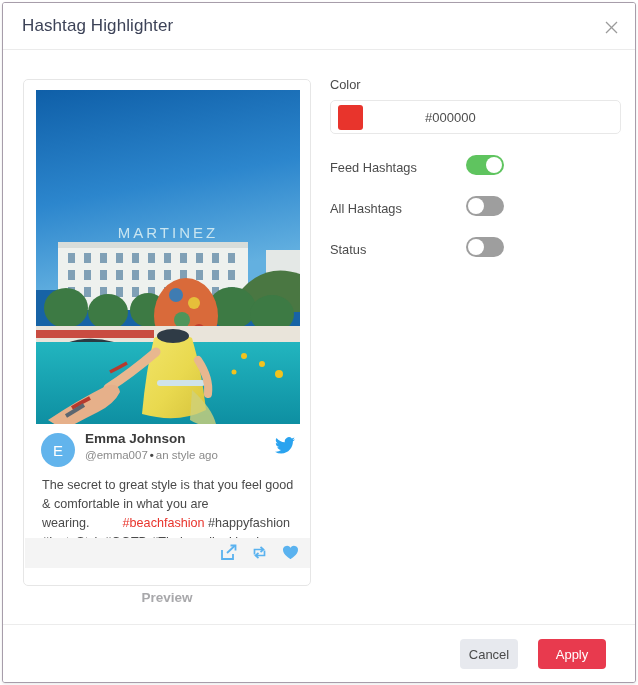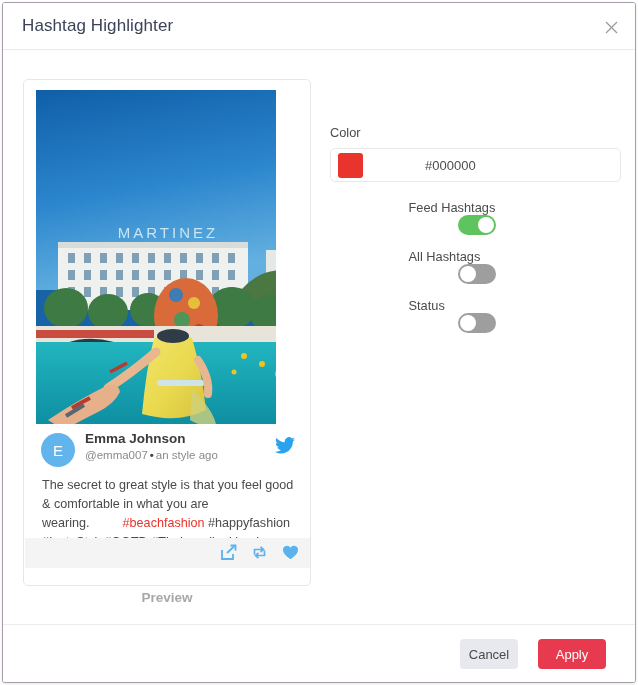--- a/index.html
+++ b/index.html
@@ -56,21 +56,21 @@
     left: 0; top: 0;
     width: 288px; height: 507px;
     background: #ffffff;
     border: 1px solid #e6e6e6;
     border-radius: 5px;
     overflow: hidden;
   }
   .photo {
     position: absolute;
     left: 12px; top: 10px;
-    width: 240px; height: 334px;
+    width: 264px; height: 334px;
     overflow: hidden;
     background: #1763a6;
   }
   .photo svg { display:block; width: 264px; height: 334px; }
 
   .tweet-head {
     position: absolute;
     left: 17px; top: 351px;
     width: 254px; height: 42px;
   }
@@ -145,21 +145,20 @@
   
   .settings {
     position: absolute;
     left: 327px; top: 74px;
     width: 293px;
   }
   .field-label {
     font-size: 12.8px;
     color: #4b4b4b;
     margin-bottom: 8px;
-    margin-top: 48px;
   }
   .color-input {
     width: 291px; height: 34px;
     border: 1px solid #e8e8e8;
     border-radius: 5px;
     background: #fff;
     position: relative;
     display: flex;
     align-items: center;
     gap: 48px;
@@ -179,24 +178,23 @@
     border: none;
     outline: none;
     background: transparent;
     font-family: "Liberation Sans", sans-serif;
     width: 200px;
     padding: 0;
   }
   .toggle-row {
     position: relative;
     height: 31px;
-    margin-top: 18px;
+    margin-top: 10px;
     display: flex;
-    align-items: center;
-    flex-direction: column;
+    align-items: flex-end;
   }
   .toggle-row .t-label {
     font-size: 12.8px;
     color: #4b4b4b;
     width: 136px;
   }
   .switch {
     width: 38px; height: 20px;
     border-radius: 10px;
     position: relative;

